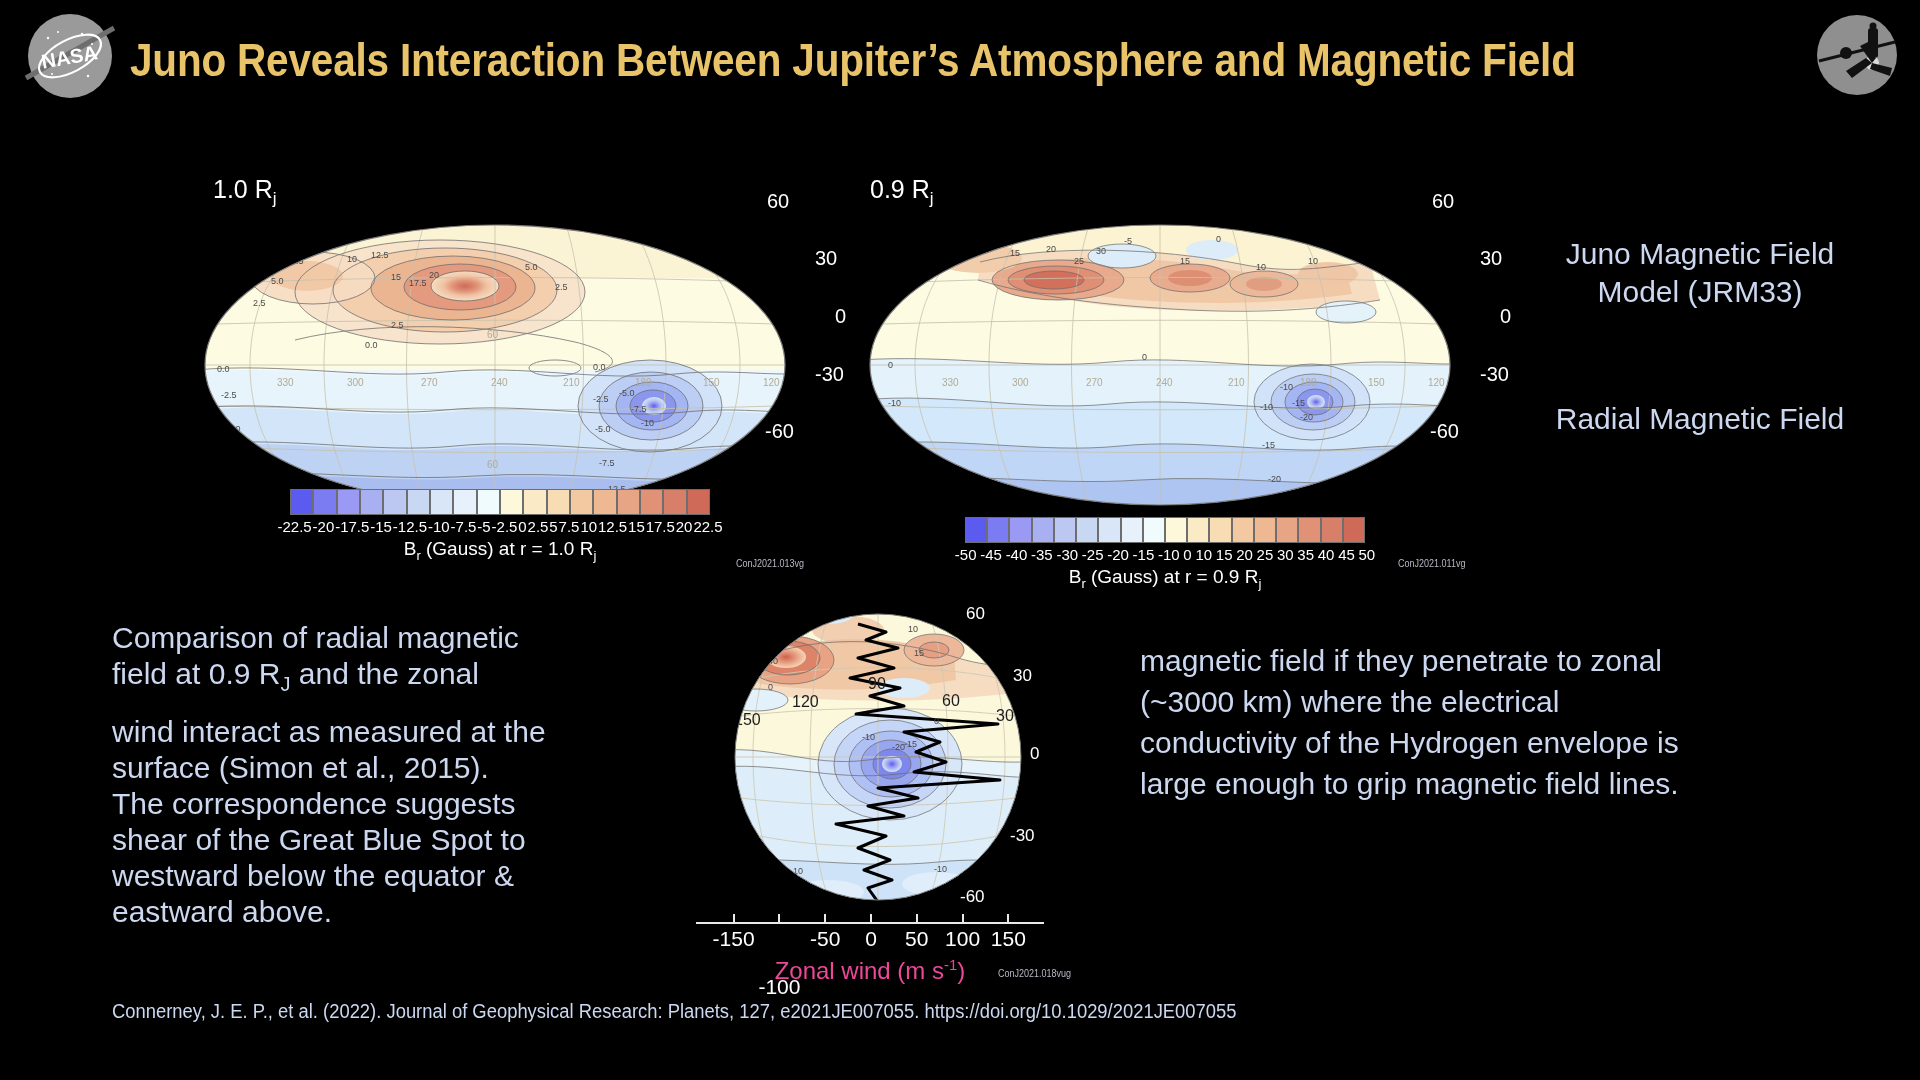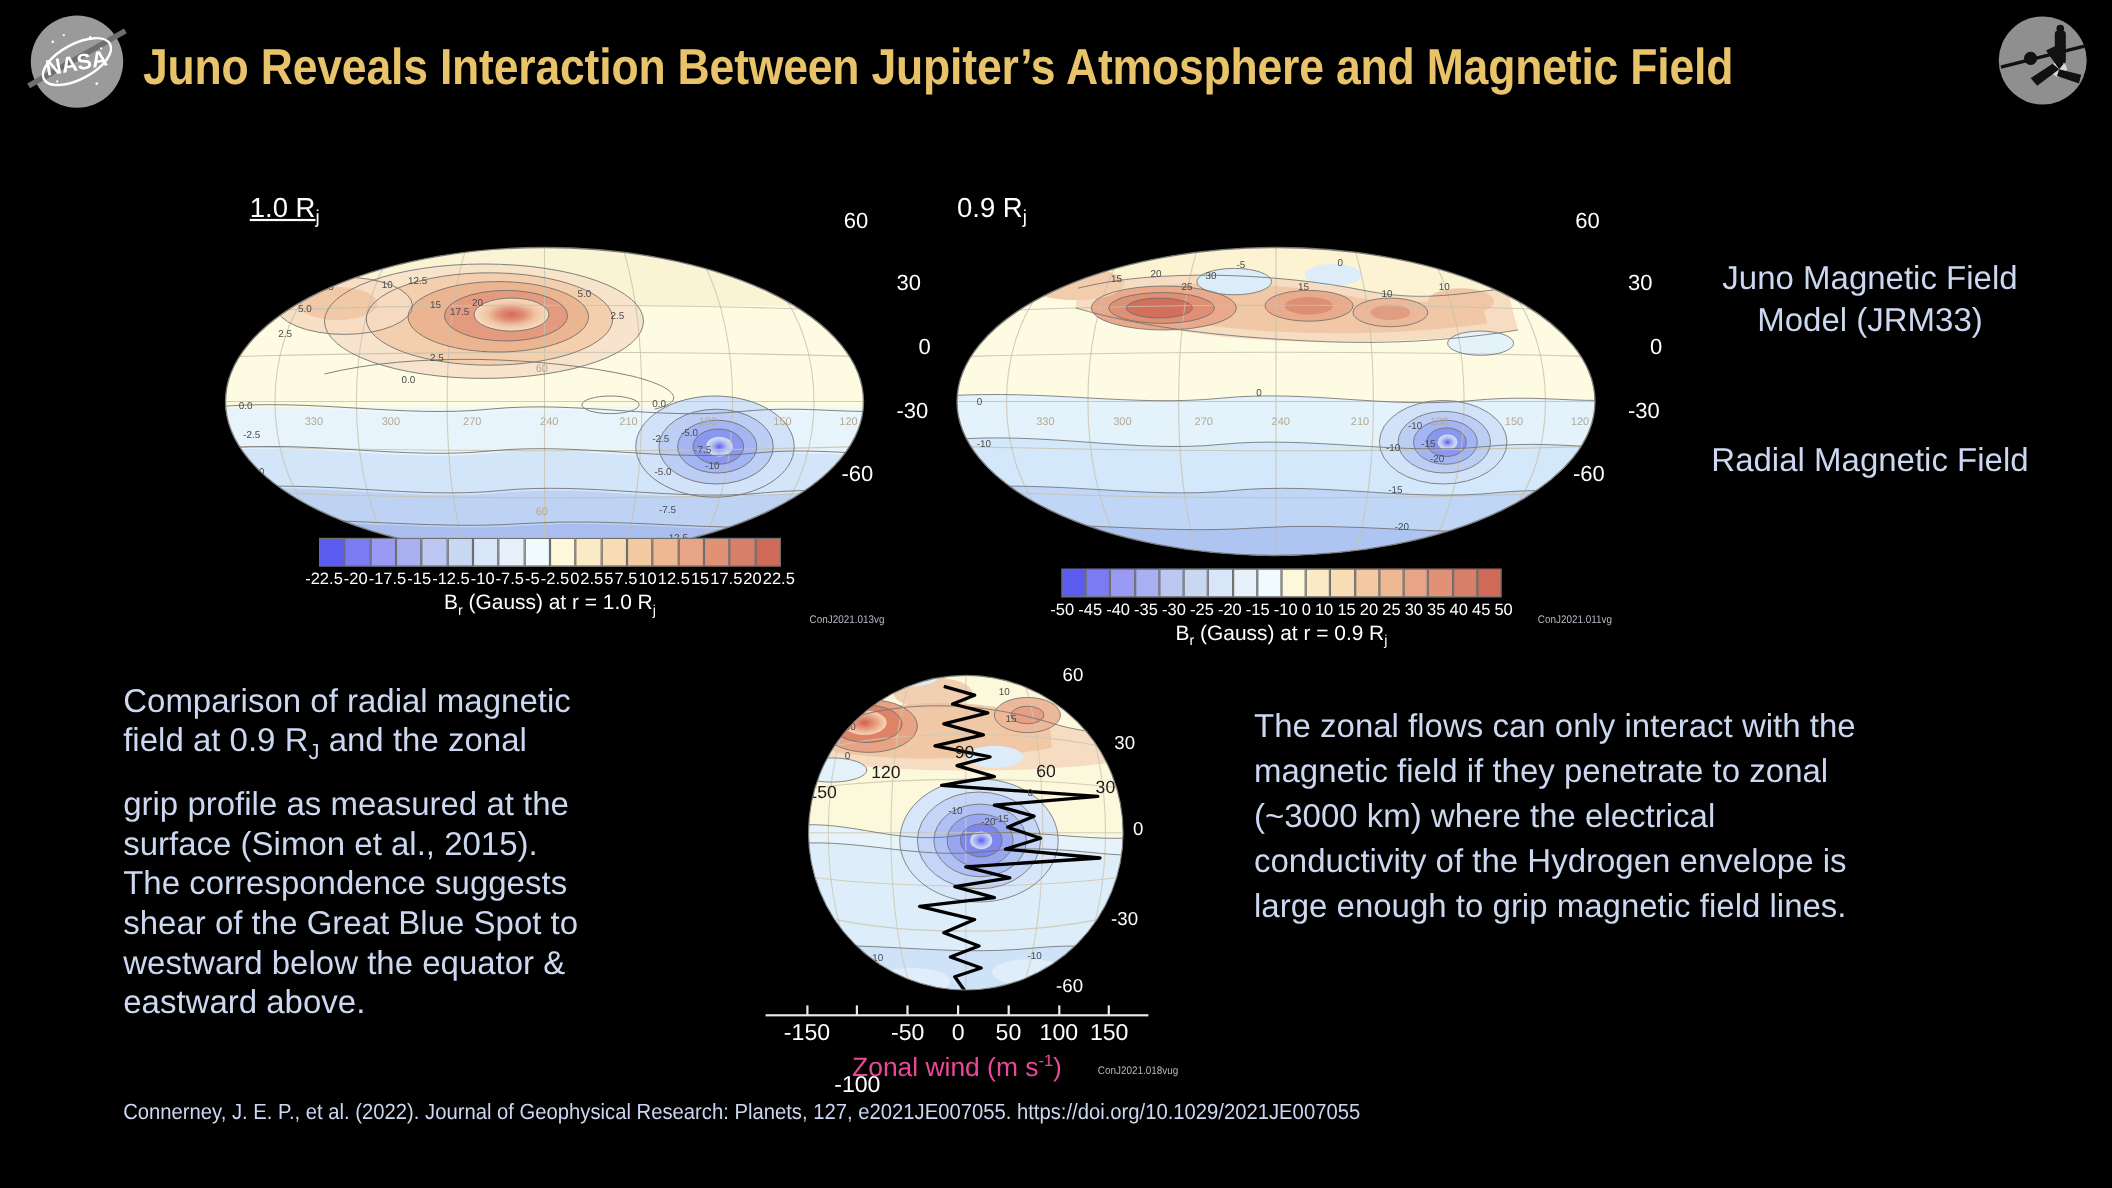--- a/index.html
+++ b/index.html
@@ -82,21 +82,21 @@
       <path d="M64 57 L52 40 L60 36 L68 52 Z" fill="#111111"></path>
       <path d="M64 57 L84 62 L82 70 L62 63 Z" fill="#111111"></path>
       <path d="M64 57 L44 72 L38 65 L58 52 Z" fill="#111111"></path>
     </svg>
 
     <div class="title">Juno Reveals Interaction Between Jupiter’s Atmosphere and Magnetic Field</div>
   </div>
 
   <div class="figure" style="left:195px;top:195px;width:620px;height:320px;">
 
-    <div class="map-label" style="left:32px;top:-20px;text-decoration:underline;">
+    <div class="map-label" style="left:18px;top:-20px;">
       <span>1.0 R</span><span class="sub">j</span>
     </div>
 
     <svg width="620" height="290" viewBox="0 0 620 290" style="position:absolute;left:0;top:25px;">
       <defs>
         <clipPath id="ell1">
             <ellipse cx="300" cy="145" rx="290" ry="140"></ellipse>
           </clipPath>
         <radialGradient id="redlobe1" cx="50%" cy="50%" r="50%">
           <stop offset="0%" stop-color="#cf6a59"></stop>
@@ -459,30 +459,29 @@
     <div>Juno Magnetic Field</div>
     <div>Model (JRM33)</div>
   </div>
   <div class="caption" style="left:1470px;top:400px;width:460px;">Radial Magnetic Field</div>
 
   <div class="bodytext" style="left:112px;top:620px;width:520px;">
     <div>Comparison of radial magnetic</div>
     <div style="margin-bottom:12px;">
       <span>field at 0.9 R</span><span class="subj">J</span><span> and the zonal</span>
     </div>
-    <div>grip profile as measured at the</div>
+    <div>wind interact as measured at the</div>
     <div>surface (Simon et al., 2015).</div>
     <div>The correspondence suggests</div>
     <div>shear of the Great Blue Spot to</div>
     <div>westward below the equator &amp;</div>
     <div>eastward above.</div>
   </div>
 
   <div class="bodytext" style="left:1140px;top:640px;width:700px;line-height:41px;">
-    <div>The zonal flows can only interact with the</div>
     <div>magnetic field if they penetrate to zonal</div>
     <div>(~3000 km) where the electrical</div>
     <div>conductivity of the Hydrogen envelope is</div>
     <div>large enough to grip magnetic field lines.</div>
   </div>
 
   <div class="figure" style="left:700px;top:592px;width:360px;height:400px;">
 
     <svg width="340" height="330" viewBox="0 0 340 330" style="position:absolute;left:8px;top:0;">
       <defs>

